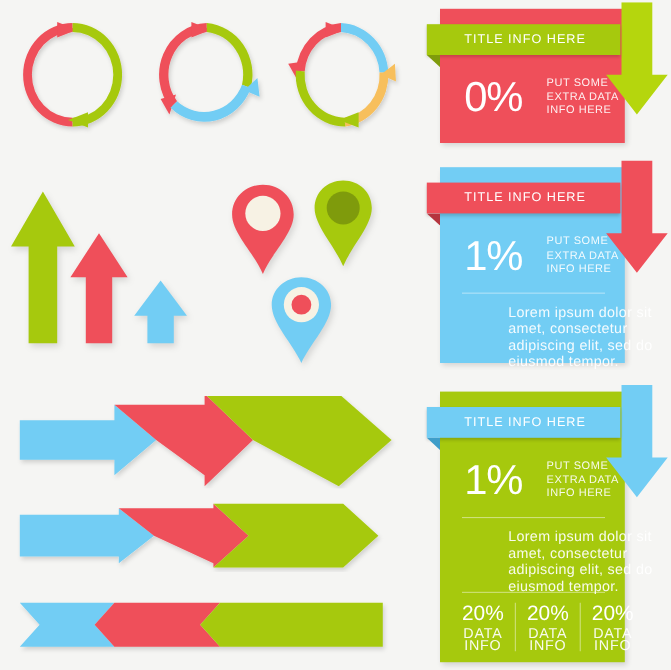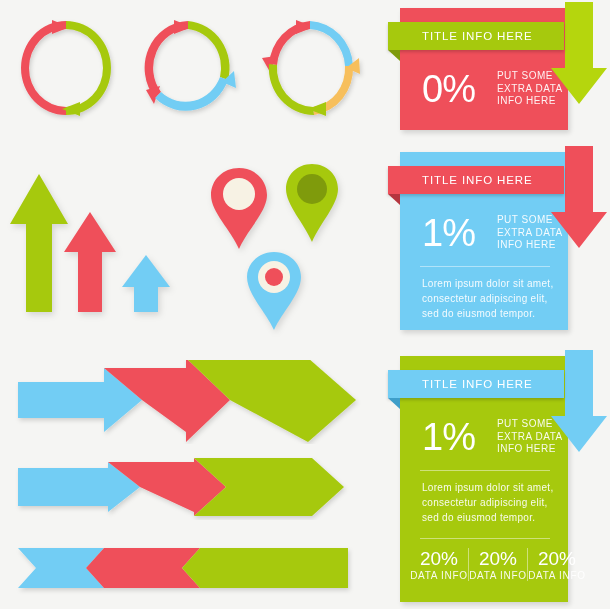--- a/index.html
+++ b/index.html
@@ -29,27 +29,27 @@
     position:absolute;left:34px;top:0;height:26px;line-height:28px;
     font-size:11.5px;letter-spacing:.9px;color:#ffffff;white-space:nowrap;
   }
   .ribbon-fold{position:absolute;left:0;bottom:-11px;width:12px;height:11px;}
 
   .pct-row{position:absolute;display:flex;align-items:center;}
   .pct-big{font-size:38px;color:#ffffff;font-weight:300;line-height:1;letter-spacing:-1px;}
   .pct-side{margin-left:22px;color:rgba(255,255,255,.92);font-size:10px;
     line-height:12.5px;letter-spacing:.5px;text-align:left;}
   .rule{position:absolute;height:1px;background:rgba(255,255,255,.45);}
-  .lorem{position:absolute;color:rgba(255,255,255,.92);font-size:10px;
-    line-height:15px;letter-spacing:.3px;}
+  .lorem{position:absolute;color:rgba(255,255,255,.92);font-size:13px;
+    line-height:15px;letter-spacing:.3px;margin-left:40px;}
   .stats{position:absolute;display:flex;align-items:center;}
   .stat{position:relative;text-align:center;width:58px;}
   .stat + .stat{border-left:1px solid rgba(255,255,255,.45);}
   .stat-v{font-size:19px;color:#fff;font-weight:300;line-height:22px;}
-  .stat-l{font-size:10px;color:rgba(255,255,255,.92);letter-spacing:.7px;line-height:11px;}
+  .stat-l{font-size:13px;color:rgba(255,255,255,.92);letter-spacing:.7px;line-height:11px;}
 </style>
 </head>
 <body>
 
 <div class="stage">
 
   <svg class="circle-group" style="left:8px;top:8px;" width="116" height="120" viewBox="0 0 116 120">
     <defs>
       <filter id="sh1" x="-30%" y="-30%" width="170%" height="170%">
         <feDropShadow dx="1.5" dy="2.5" stdDeviation="2" flood-color="#000" flood-opacity="0.16"></feDropShadow>

